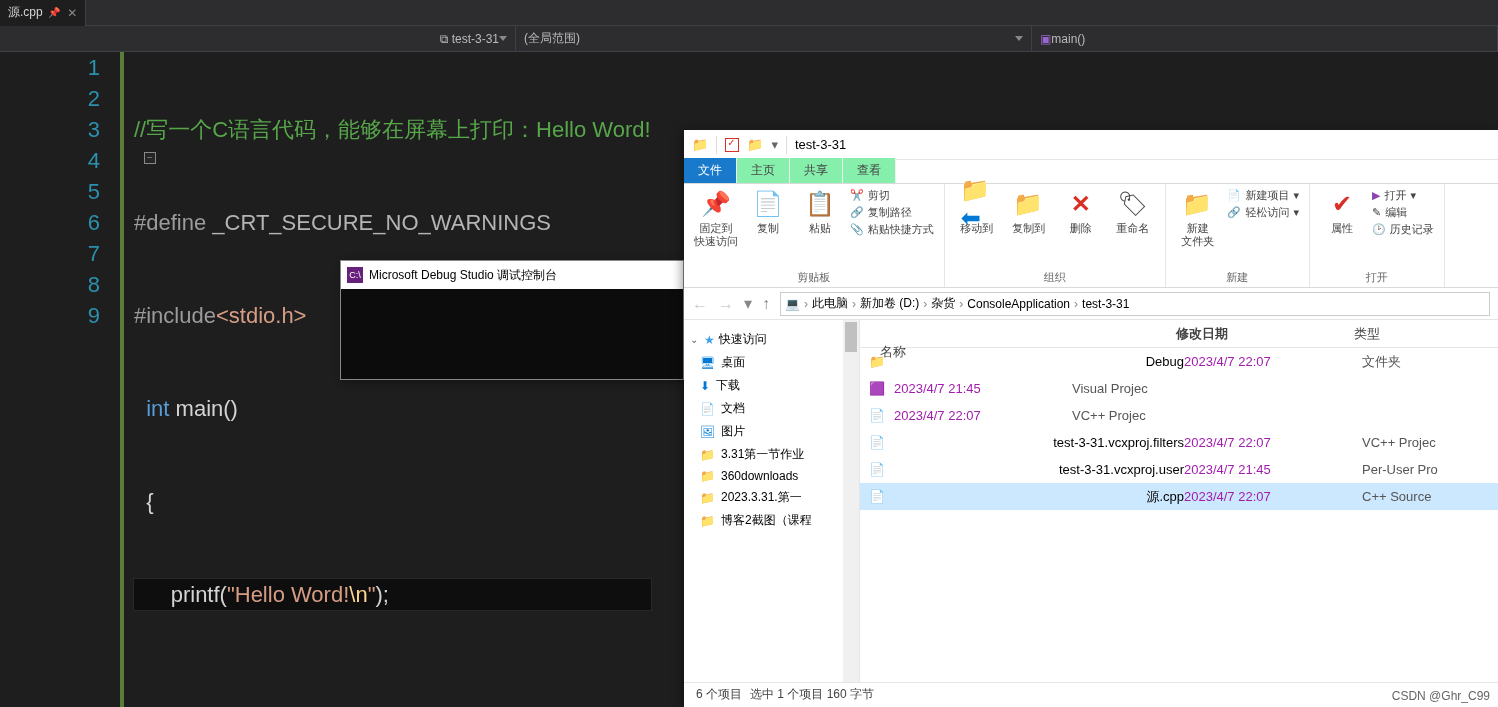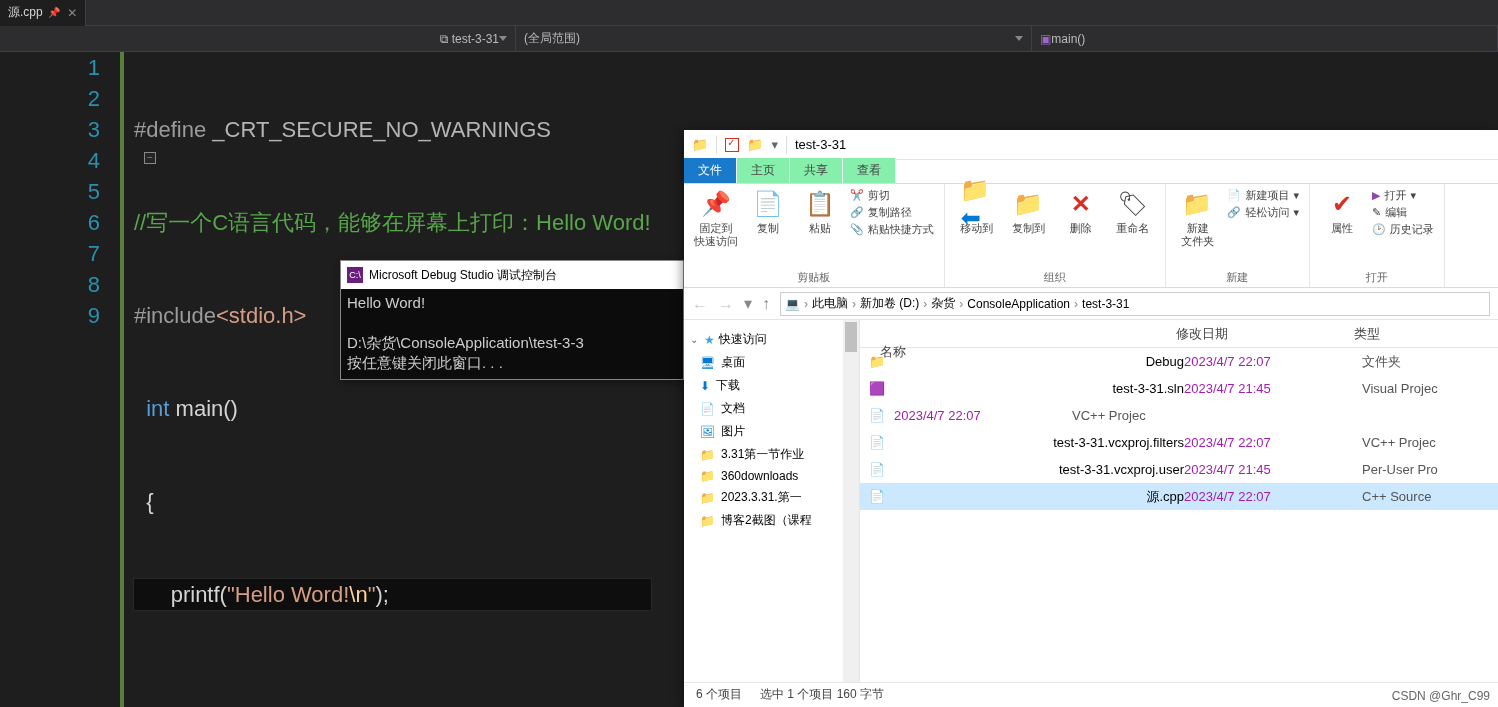--- a/index.html
+++ b/index.html
@@ -76,30 +76,30 @@
 .tree-item { display:flex; align-items:center; gap:6px; padding:3px 4px 3px 12px; white-space:nowrap; }
 .tree-hdr { display:flex; align-items:center; gap:4px; padding:3px 2px; }
 .tree-arrow { width:10px; color:#666; font-size:10px; }
 .star { color:#40a0e8; }
 .tree-scroll { position:absolute; right:0; top:0; width:16px; height:100%; background:#f0f0f0; }
 .tree-thumb { position:absolute; right:2px; top:2px; width:12px; height:30px; background:#c0c0c0; }
 
 .file-list { flex:1; font-size:13px; }
 .fl-header { display:flex; border-bottom:1px solid #e5e5e5; height:28px; align-items:center; color:#444; }
 .fl-col-name { width:316px; padding-left:20px;margin-top:36px; }
-.fl-col-date { width:178px; }
+.fl-col-date { width:178px;font-weight:bold; }
 .fl-col-type { flex:1; }
 .fl-row { display:flex; height:27px; align-items:center; padding-left:8px; }
 .fl-row.selected { background:#cce8ff; }
 .fl-ico { width:18px; margin-right:8px; display:inline-flex; justify-content:center; }
 .fl-name { width:290px;text-align:right; }
 .fl-date { width:178px; color:#a21caf; }
 .fl-type { flex:1; color:#555; }
 
-.exp-status { height:24px; border-top:1px solid #e5e5e5; display:flex; align-items:center; padding:8px 12px; gap:18px; font-size:12px; color:#444; }
+.exp-status { height:24px; border-top:1px solid #e5e5e5; display:flex; align-items:center; padding:8px 12px; gap:8px; font-size:12px; color:#444; }
 
 .watermark { position:absolute; right:8px; bottom:4px; color:#666; font-size:12px; }
 
 .ficon-folder { color:#ffd35c; }
 .ficon-sln { color:#8e44ad; }
 .ficon-proj { color:#555; }
 .ficon-file { color:#555; }
 </style>
 </head>
 <body>
@@ -135,41 +135,37 @@
       <div>4</div>
     <div>5</div>
       <div>6</div>
     <div>7</div>
       <div>8</div>
     <div>9</div>
   </div>
   <div class="change-bar"></div>
   <div class="fold-sq">−</div>
   <div class="code">
+    <div><span class="c-comment">//写一个C语言代码，能够在屏幕上打印：Hello Word!</span></div>
     <div><span class="c-macro">#define</span> <span class="c-define">_CRT_SECURE_NO_WARNINGS</span></div>
-    <div><span class="c-comment">//写一个C语言代码，能够在屏幕上打印：Hello Word!</span></div>
     <div><span class="c-macro">#include</span><span class="c-string">&lt;stdio.h&gt;</span></div>
     <div>  <span class="c-keyword">int</span><span> main()</span></div>
     <div>  <span>{</span></div>
     <div class="line-hl">  <span>    </span><span>printf</span><span>(</span><span class="c-string">"Hello Word!</span><span class="c-escape">\n</span><span class="c-string">"</span><span>);</span></div>
     <div> </div>
     
     
   </div>
 </div>
 
 <div class="console-win">
   <div class="console-title">
     <span class="console-ico">C:\</span>
     <span>Microsoft Debug Studio 调试控制台</span>
   </div>
-  <div class="console-body"><span>Hello Word!</span>
-
-<span>D:\杂货\ConsoleApplication\test-3-3</span>
-<span>按任意键关闭此窗口. . .</span></div>
 </div>
 
 <div class="explorer">
   <div class="exp-title">
     <span class="folder-sm">📁</span>
     <span class="exp-title-sep"></span>
     <span class="chk"></span>
     <span class="folder-sm">📁</span>
     <span style="color:#666">▾</span>
     <span class="exp-title-sep"></span>
@@ -343,21 +339,20 @@
       </div>
       <div id="file-rows">
           <div class="fl-row">
             <span class="fl-ico ficon-folder">📁</span>
             <span class="fl-name">Debug</span>
             <span class="fl-date">2023/4/7 22:07</span>
             <span class="fl-type">文件夹</span>
           </div>
           <div class="fl-row">
             <span class="fl-ico ficon-sln">🟪</span>
-            <span class="fl-name">test-3-31.sln</span>
             <span class="fl-date">2023/4/7 21:45</span>
             <span class="fl-type">Visual Projec</span>
           </div>
           <div class="fl-row">
             <span class="fl-ico ficon-proj">📄</span>
             <span class="fl-date">2023/4/7 22:07</span>
             <span class="fl-type">VC++ Projec</span>
           </div>
           <div class="fl-row">
             <span class="fl-ico ficon-proj">📄</span>

